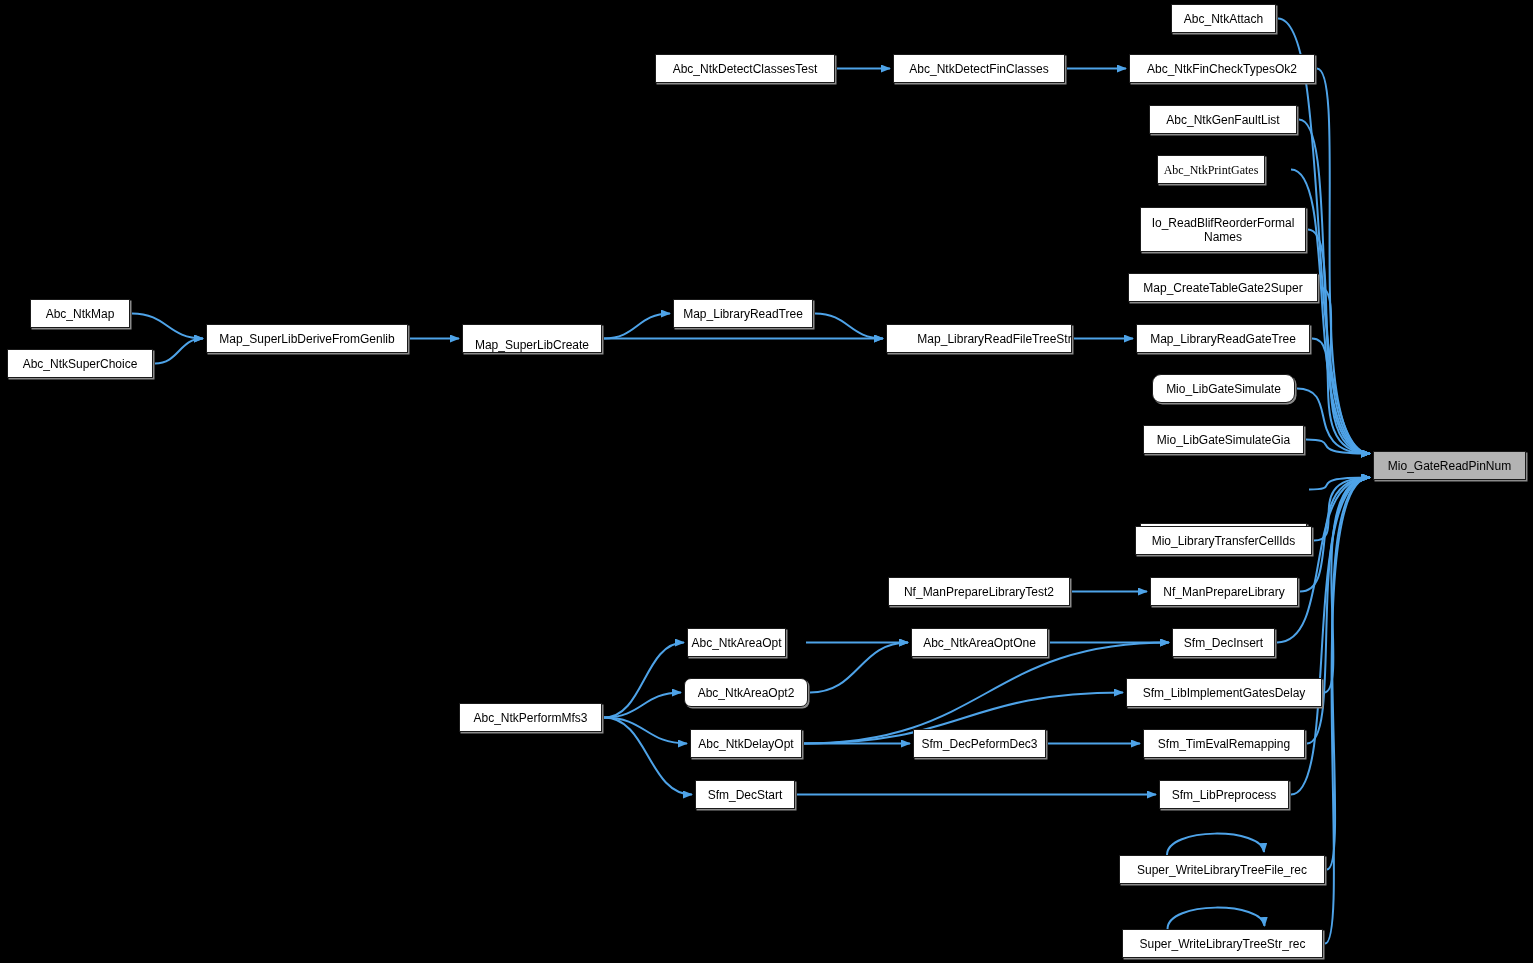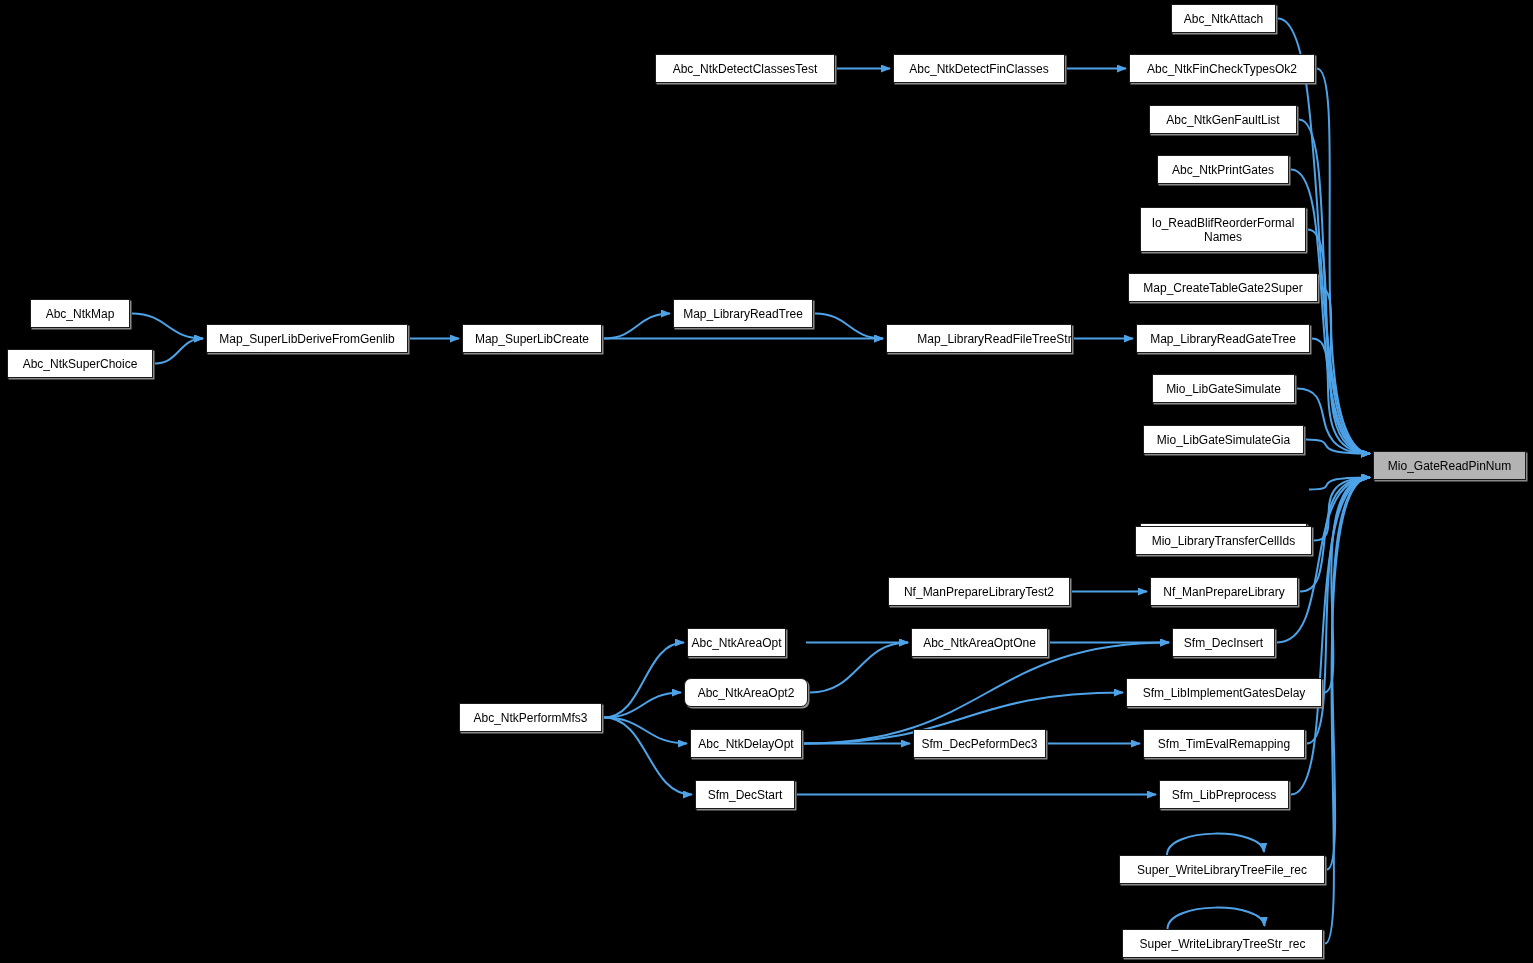--- a/index.html
+++ b/index.html
@@ -65,34 +65,34 @@
         <path d="M1327,869.5 C1353.66,869.5 1300,477.5 1370,477.5" fill="none" stroke="#4ea3e8" stroke-width="2" marker-end="url(#ah)"></path>
         <path d="M1325,943.5 C1352.9,943.5 1300,477.5 1370,477.5" fill="none" stroke="#4ea3e8" stroke-width="2" marker-end="url(#ah)"></path>
         <path d="M1167,855 C1167,827 1262,827 1264,852" fill="none" stroke="#4ea3e8" stroke-width="2" marker-end="url(#ah)"></path>
         <path d="M1167.5,929 C1167.5,901 1262.5,901 1264.5,926" fill="none" stroke="#4ea3e8" stroke-width="2" marker-end="url(#ah)"></path>
       </g>
   </svg>
   <div id="node-layer">
       <div class="node" style="left: 30px; top: 299px; width: 100px; height: 29px;"><span>Abc_NtkMap</span></div>
       <div class="node" style="left: 7px; top: 349px; width: 146px; height: 29px;"><span>Abc_NtkSuperChoice</span></div>
       <div class="node" style="left: 206px; top: 324px; width: 202px; height: 29px;"><span>Map_SuperLibDeriveFromGenlib</span></div>
-      <div class="node" style="left: 462px; top: 324px; width: 140px; height: 29px;"><span>Map_SuperLibCreate</span></div>
+      <div class="node" style="left: 462px; top: 324px; width: 140px; height: 29px; align-items: flex-end;"><span>Map_SuperLibCreate</span></div>
       <div class="node" style="left: 673px; top: 299px; width: 140px; height: 29px;"><span>Map_LibraryReadTree</span></div>
       <div class="node" style="left: 886px; top: 324px; width: 186px; height: 29px; padding-left: 31px;"><span>Map_LibraryReadFileTreeStr</span></div>
       <div class="node" style="left: 655px; top: 54px; width: 180px; height: 29px;"><span>Abc_NtkDetectClassesTest</span></div>
       <div class="node" style="left: 893px; top: 54px; width: 172px; height: 29px;"><span>Abc_NtkDetectFinClasses</span></div>
       <div class="node" style="left: 1129px; top: 54px; width: 186px; height: 29px;"><span>Abc_NtkFinCheckTypesOk2</span></div>
       <div class="node" style="left: 1171px; top: 4px; width: 105px; height: 29px;"><span>Abc_NtkAttach</span></div>
       <div class="node" style="left: 1149px; top: 105px; width: 148px; height: 29px;"><span>Abc_NtkGenFaultList</span></div>
-      <div class="node" style="left: 1157px; top: 155px; width: 132px; height: 29px;"><span>Abc_NtkPrintGates</span></div>
+      <div class="node" style="left: 1157px; top: 155px; width: 108px; height: 29px; font-family: Liberation Serif, serif;"><span>Abc_NtkPrintGates</span></div>
       <div class="node" style="left: 1140px; top: 207px; width: 166px; height: 45px;"><span>Io_ReadBlifReorderFormal
 Names</span></div>
       <div class="node" style="left: 1128px; top: 273px; width: 190px; height: 29px;"><span>Map_CreateTableGate2Super</span></div>
       <div class="node" style="left: 1136px; top: 324px; width: 174px; height: 29px;"><span>Map_LibraryReadGateTree</span></div>
-      <div class="node" style="left: 1152px; top: 374px; width: 143px; height: 29px;"><span>Mio_LibGateSimulate</span></div>
+      <div class="node" style="left: 1152px; top: 374px; width: 143px; height: 29px; border-radius: 9px;"><span>Mio_LibGateSimulate</span></div>
       <div class="node" style="left: 1143px; top: 425px; width: 161px; height: 29px;"><span>Mio_LibGateSimulateGia</span></div>
       <div class="node" style="left: 1140px; top: 475px; width: 167px; height: 29px; margin-top: 48px;"><span>Mio_LibGateSimulateOne</span></div>
       <div class="node" style="left: 1135px; top: 526px; width: 177px; height: 29px;"><span>Mio_LibraryTransferCellIds</span></div>
       <div class="node" style="left: 888px; top: 577px; width: 182px; height: 29px;"><span>Nf_ManPrepareLibraryTest2</span></div>
       <div class="node" style="left: 1150px; top: 577px; width: 148px; height: 29px;"><span>Nf_ManPrepareLibrary</span></div>
       <div class="node" style="left: 459px; top: 703px; width: 143px; height: 29px;"><span>Abc_NtkPerformMfs3</span></div>
       <div class="node" style="left: 687px; top: 628px; width: 99px; height: 29px;"><span>Abc_NtkAreaOpt</span></div>
       <div class="node" style="left: 684px; top: 678px; width: 124px; height: 29px; border-radius: 7px;"><span>Abc_NtkAreaOpt2</span></div>
       <div class="node" style="left: 690px; top: 729px; width: 112px; height: 29px;"><span>Abc_NtkDelayOpt</span></div>
       <div class="node" style="left: 695px; top: 780px; width: 100px; height: 29px;"><span>Sfm_DecStart</span></div>

